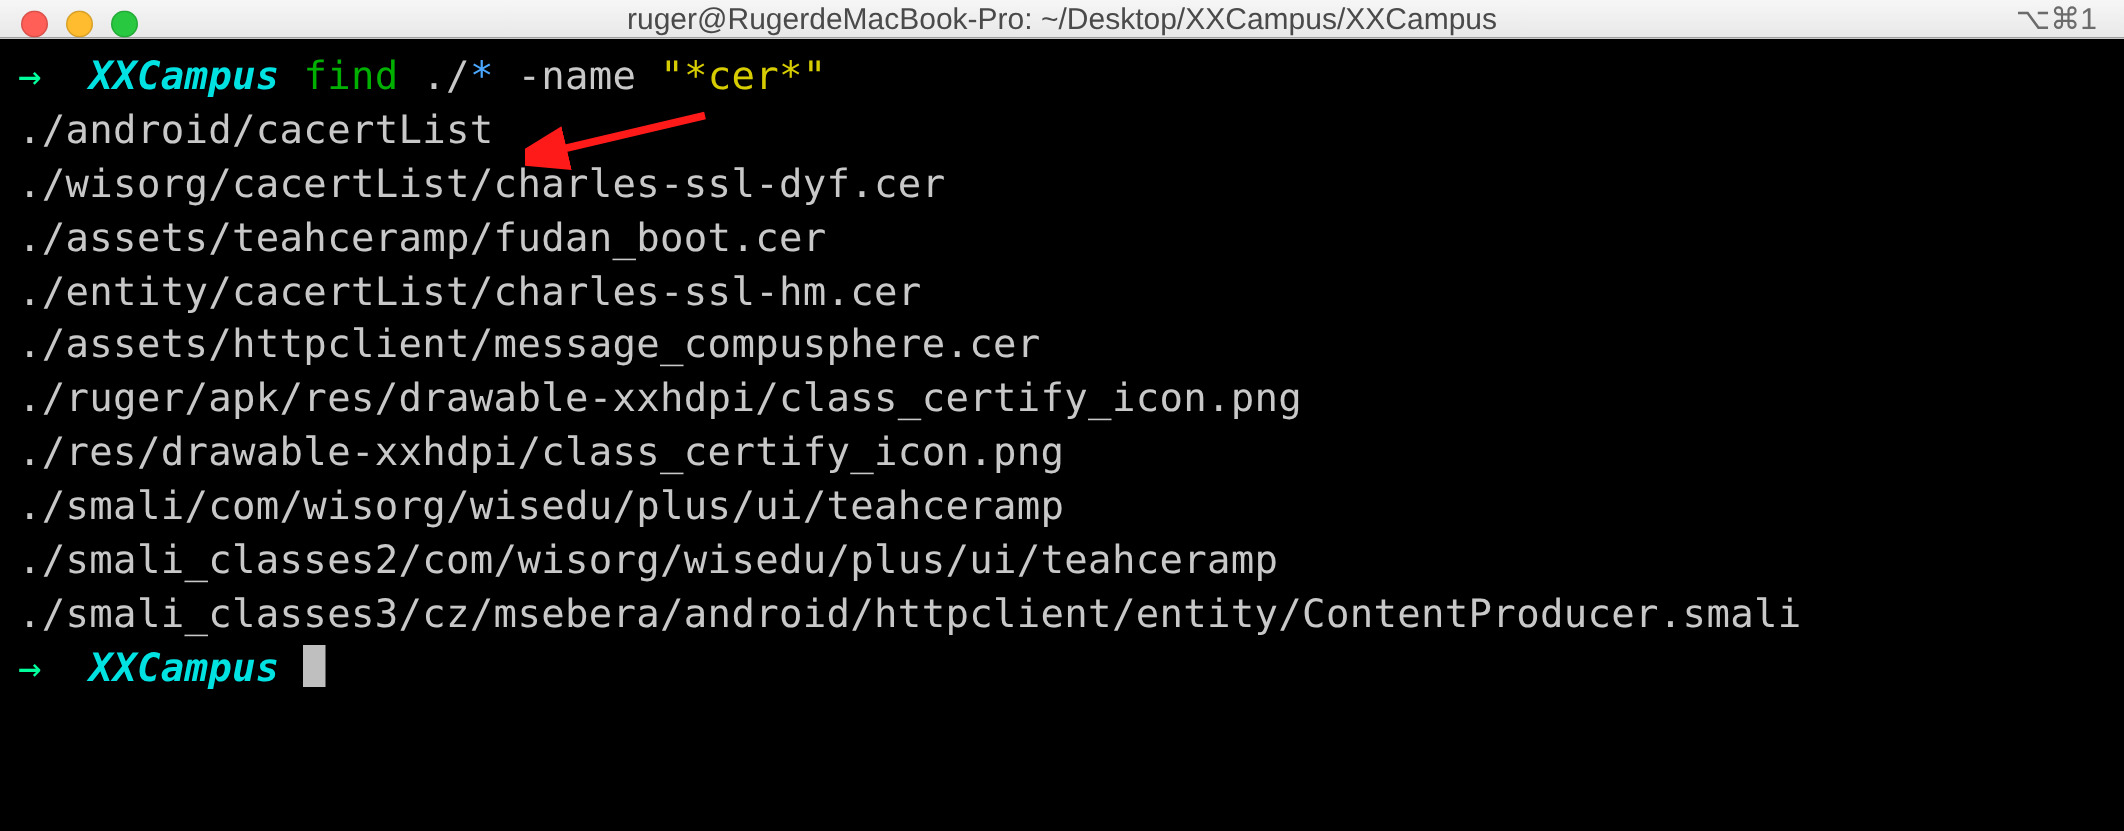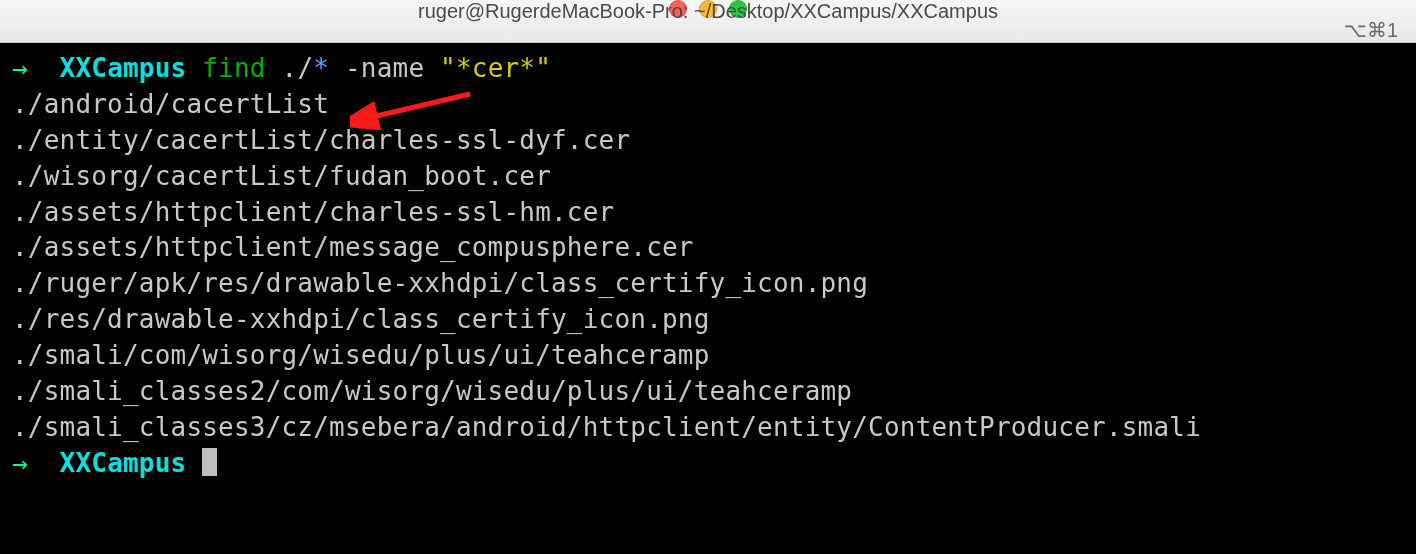--- a/index.html
+++ b/index.html
@@ -14,24 +14,23 @@
       width: 100%;
       height: 100%;
       display: flex;
       flex-direction: column;
     }
     .titlebar {
       height: 44px;
       background: linear-gradient(#f6f6f6, #e8e8e8);
       border-bottom: 1px solid #c9c9c9;
       display: flex;
-      align-items: center;
+      align-items: flex-end;
       padding: 0 14px;
       position: relative;
-      flex-direction: column;
     }
     .traffic-lights {
       display: flex;
       gap: 12px;
       align-items: center;
     }
     .traffic-btn {
       width: 18px;
       height: 18px;
       border-radius: 50%;
@@ -61,21 +60,21 @@
       background: #000;
       color: #c0c0c0;
       font-size: 26px;
       line-height: 1.38;
       padding: 8px 12px 12px 12px;
       white-space: pre;
       letter-spacing: 0.2px;
       position: relative;
     }
     .arrow { color: #00ff9c; }
-    .cyan  { color: #00e2e2; font-weight: 600; }
+    .cyan  { color: #00e2e2; font-weight: 600; font-style: italic; }
     .cmd   { color: #00b000; text-align: center; }
     .star  { color: #4aa6ff; }
     .str   { color: #d6cc00; }
     .out   { color: #c8c8c8; }
     .cursor {
       display: inline-block;
       width: 15px;
       height: 28px;
       background: #bfbfbf;
       vertical-align: -4px;
@@ -94,23 +93,23 @@
       <div class="traffic-btn tb-close"></div>
       <div class="traffic-btn tb-minimize"></div>
       <div class="traffic-btn tb-maximize"></div>
     </div>
     <div class="title">ruger@RugerdeMacBook-Pro: ~/Desktop/XXCampus/XXCampus</div>
     <div class="right-icons">⌥⌘1</div>
   </div>
 
   <div class="terminal"><span class="arrow">→</span>  <span class="cyan">XXCampus</span> <span class="cmd">find</span><span class="out"> ./</span><span class="star">*</span><span class="out"> -name </span><span class="str">"*cer*"</span>
 <span class="out">./android/cacertList</span>
-<span class="out">./entity/cacertList/charles-ssl-dyf.cer</span>
-<span class="out">./wisorg/cacertList/fudan_boot.cer</span>
-<span class="out">./assets/httpclient/charles-ssl-hm.cer</span>
+<span class="out">./wisorg/cacertList/charles-ssl-dyf.cer</span>
+<span class="out">./assets/teahceramp/fudan_boot.cer</span>
+<span class="out">./entity/cacertList/charles-ssl-hm.cer</span>
 <span class="out">./assets/httpclient/message_compusphere.cer</span>
 <span class="out">./ruger/apk/res/drawable-xxhdpi/class_certify_icon.png</span>
 <span class="out">./res/drawable-xxhdpi/class_certify_icon.png</span>
 <span class="out">./smali/com/wisorg/wisedu/plus/ui/teahceramp</span>
 <span class="out">./smali_classes2/com/wisorg/wisedu/plus/ui/teahceramp</span>
 <span class="out">./smali_classes3/cz/msebera/android/httpclient/entity/ContentProducer.smali</span>
 <span class="arrow">→</span>  <span class="cyan">XXCampus</span> <span class="cursor"></span>
 
     <svg class="annotation-arrow" style="left:350px; top:43px;" width="130" height="50" viewBox="0 0 130 50">
       <defs>

